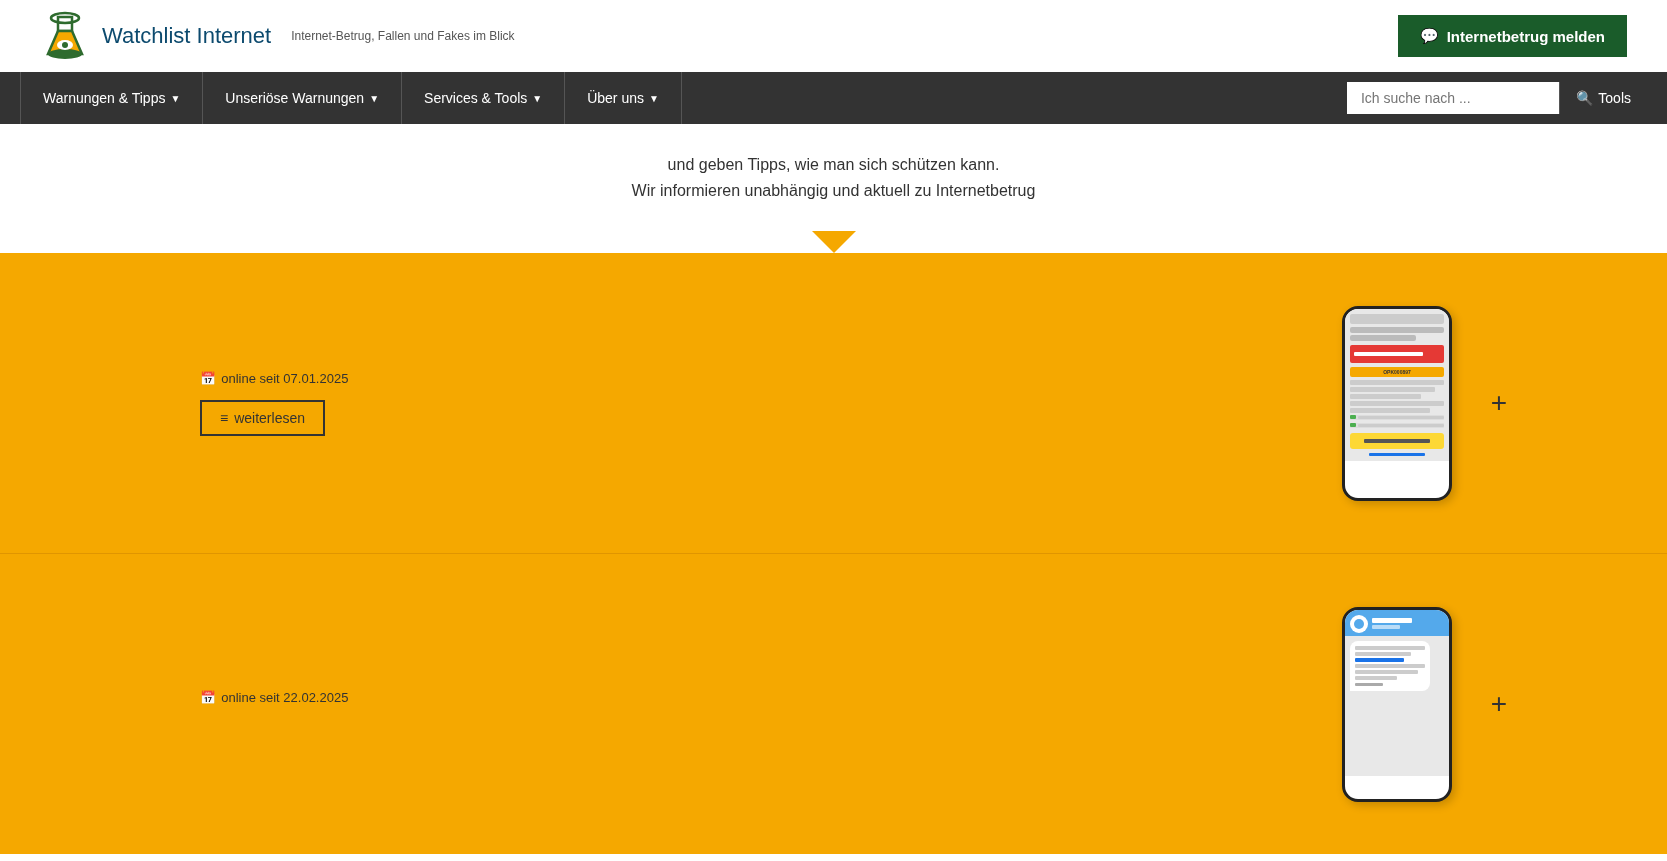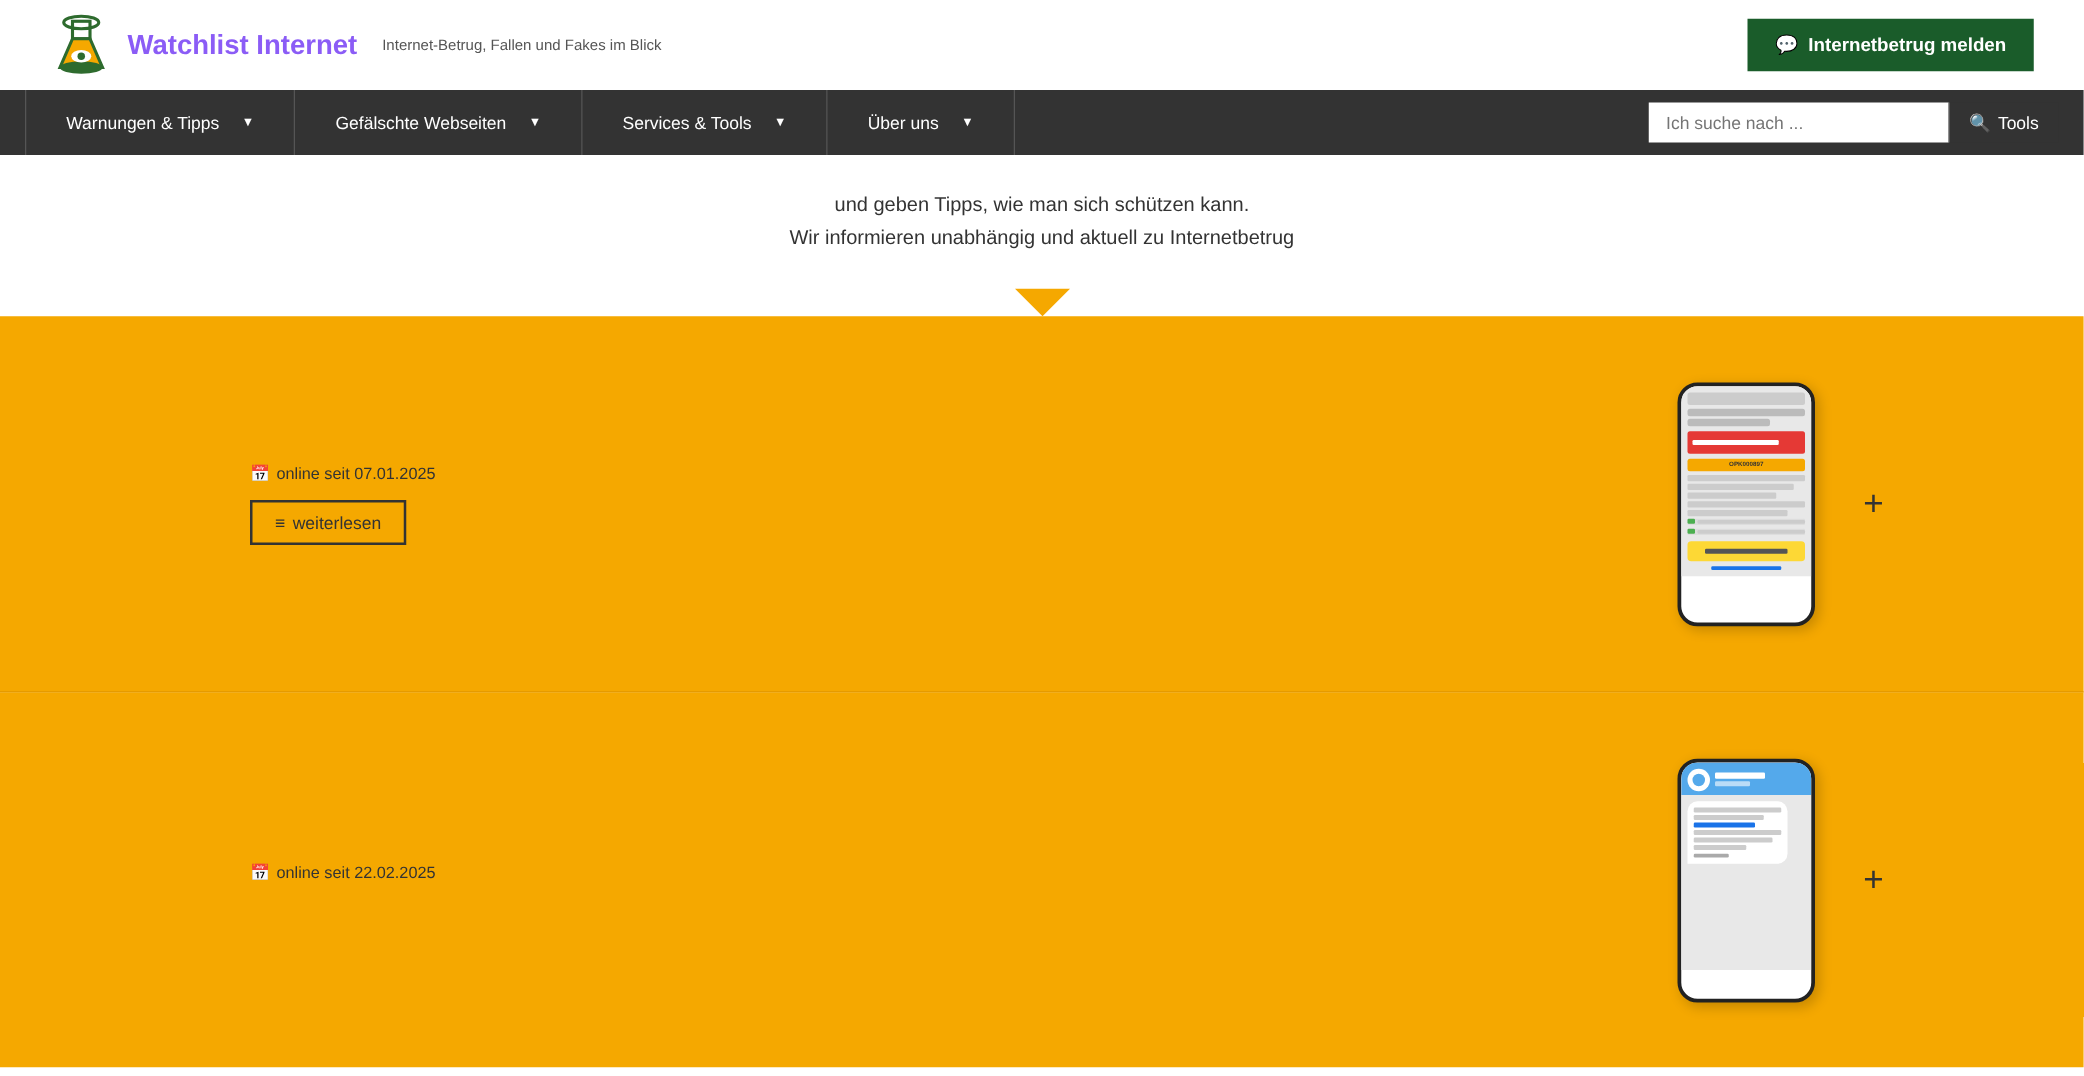--- a/index.html
+++ b/index.html
@@ -13,22 +13,22 @@
       padding: 10px 40px;
       background: #fff;
     }
     .logo-area {
       display: flex;
       align-items: center;
       gap: 12px;
     }
     .logo-text {
       font-size: 22px;
-      font-weight: bold;
-      color: #8b5cf6;
+      font-weight: normal;
+      color: #0c4a6e;
     }
     .logo-tagline {
       font-size: 12px;
       color: #555;
       margin-left: 8px;
     }
     .report-btn {
       background: #1a5c2a;
       color: #fff;
       border: none;
@@ -47,46 +47,46 @@
     .nav-bar {
       background: #333;
       display: flex;
       align-items: center;
       padding: 0 20px;
       gap: 0;
     }
     .nav-item {
       color: #fff;
       font-size: 14px;
-      padding: 18px 32px;
+      padding: 18px 22px;
       cursor: pointer;
       display: flex;
       align-items: center;
-      gap: 18px;
+      gap: 5px;
       white-space: nowrap;
       border-right: 1px solid #555;
     }
     .nav-item:first-child {
       border-left: 1px solid #555;
     }
     .nav-arrow {
       font-size: 10px;
     }
     .search-area {
       margin-left: auto;
       display: flex;
       align-items: center;
       gap: 0;
     }
     .search-input {
       padding: 8px 14px;
       font-size: 14px;
       border: none;
       outline: none;
-      width: 240px;
+      width: 212px;
       color: #333;
     }
     .search-btn {
       background: #333;
       color: #fff;
       border: none;
       padding: 8px 16px;
       cursor: pointer;
       font-size: 14px;
       display: flex;
@@ -214,21 +214,21 @@
     <span>Internetbetrug melden</span>
   </button>
 </header>
 
 <nav class="nav-bar">
   <div class="nav-item">
     <span>Warnungen &amp; Tipps</span>
     <span class="nav-arrow">▼</span>
   </div>
   <div class="nav-item">
-    <span>Gefälschte Webseiten</span>
+    <span>Unseriöse Warnungen</span>
     <span class="nav-arrow">▼</span>
   </div>
   <div class="nav-item">
     <span>Services &amp; Tools</span>
     <span class="nav-arrow">▼</span>
   </div>
   <div class="nav-item">
     <span>Über uns</span>
     <span class="nav-arrow">▼</span>
   </div>

